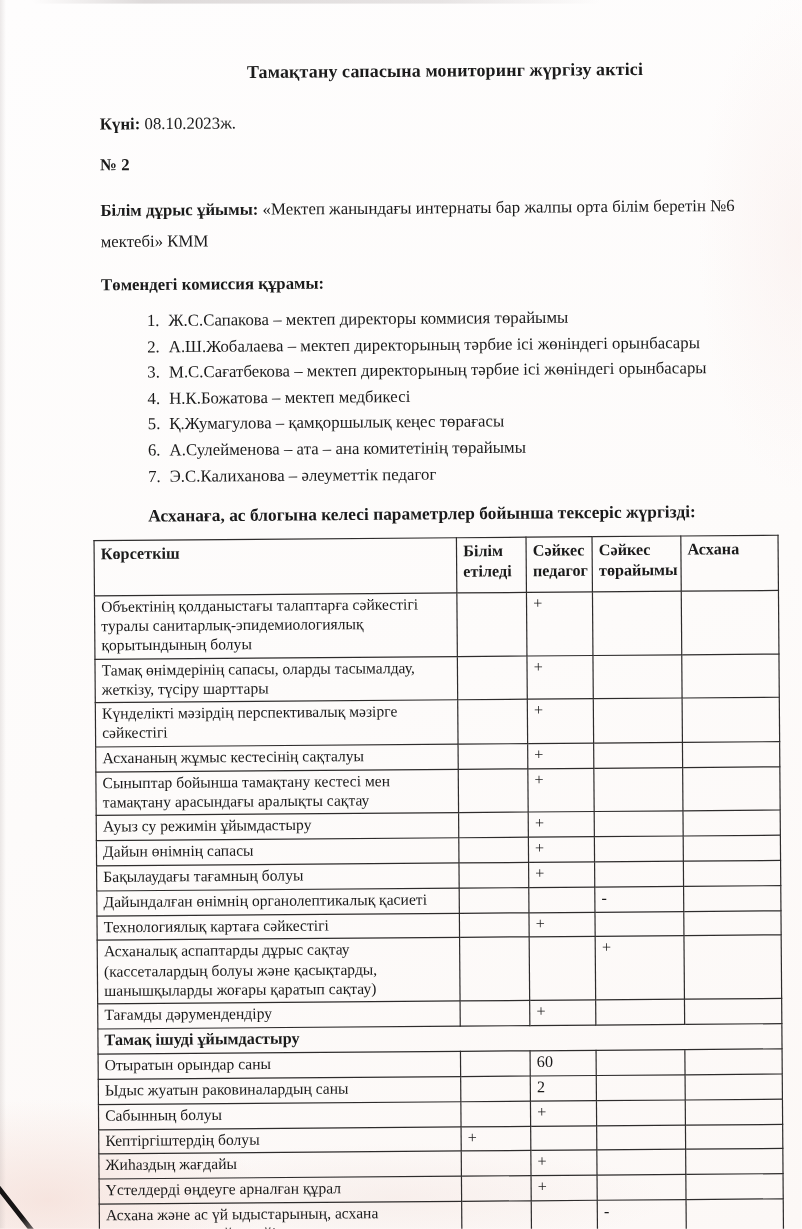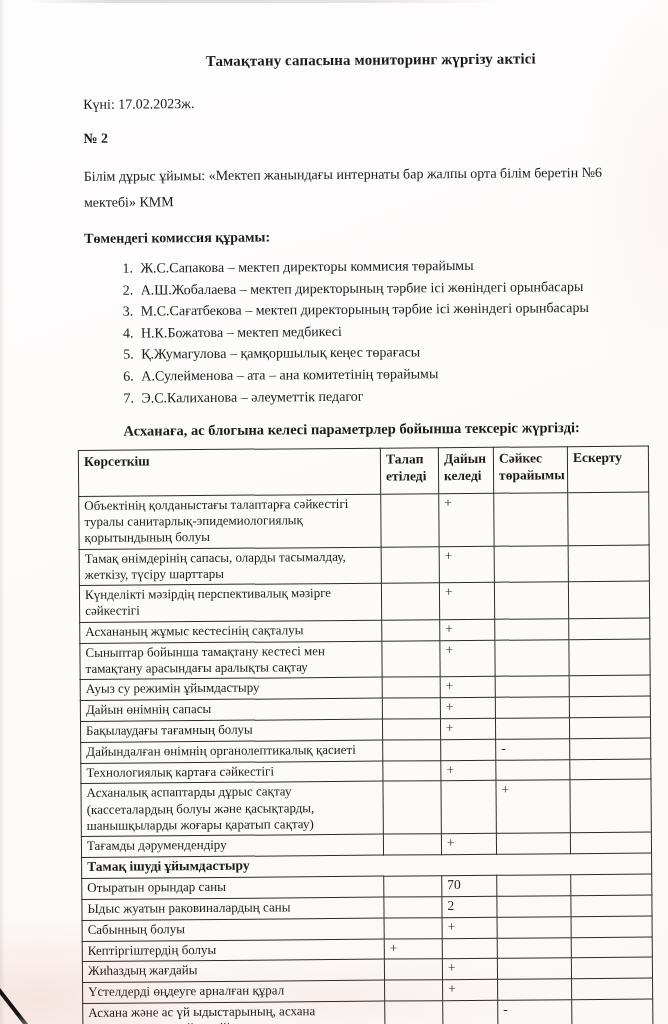--- a/index.html
+++ b/index.html
@@ -49,21 +49,21 @@
     font-weight: bold;
     font-size: 15px;
     line-height: 16px;
     padding-left: 36px;
     letter-spacing: 0.1px;
   }
   .meta-line { font-size: 14px; line-height: 16px; }
   .date-line   { margin-top: 27px; }
   .number-line { margin-top: 18px; font-weight: bold; }
   .org-line    { margin-top: 17px; line-height: 26px; max-width: 534px; }
-  .bold-label  { font-weight: normal; }
+  .bold-label  { font-weight: bold; }
   .commission-heading {
     margin-top: 15px;
     font-weight: bold;
     font-size: 14px; line-height: 16px;
   }
   ol.commission-list {
     margin: 11px 0 0 0;
     padding-left: 52px;
     font-size: 14px;
     line-height: 21.6px;
@@ -112,21 +112,21 @@
 <div class="scan-edge-top"></div>
 <div class="scan-edge-left"></div>
 <div class="pen-streak"></div>
 
 <div class="content">
 
   <div class="doc-title">Тамақтану сапасына мониторинг жүргізу актісі</div>
 
   <div class="meta-line date-line">
     <span class="bold-label">Күні:</span>
-    <span>17.02.2023ж.</span>
+    <span>08.10.2023ж.</span>
   </div>
 
   <div class="meta-line number-line">№ 2</div>
 
   <div class="meta-line org-line">
     <span class="bold-label">Білім дұрыс ұйымы:</span>
     <span>«Мектеп жанындағы интернаты бар жалпы орта білім беретін №6 мектебі» КММ</span>
   </div>
 
   <div class="commission-heading">Төмендегі комиссия құрамы:</div>
@@ -147,24 +147,24 @@
     <colgroup>
       <col style="width:302px">
         <col style="width:58px">
         <col style="width:55px">
         <col style="width:74px">
         <col style="width:81px">
     </colgroup>
     <thead>
       <tr>
         <th>Көрсеткіш</th>
-        <th>Талап етіледі</th>
-        <th>Дайын келеді</th>
+        <th>Білім етіледі</th>
+        <th>Сәйкес педагог</th>
         <th>Сәйкес төрайымы</th>
-        <th>Ескерту</th>
+        <th>Асхана</th>
       </tr>
     </thead>
     <tbody>
         <tr>
           <td class="col-indicator">Объектінің қолданыстағы талаптарға сәйкестігі туралы санитарлық-эпидемиологиялық қорытындының болуы</td>
           <td class="col-mark"></td>
           <td class="col-mark">+</td>
           <td class="col-mark"></td>
           <td class="col-mark"></td>
         </tr>
@@ -244,21 +244,21 @@
           <td class="col-mark">+</td>
           <td class="col-mark"></td>
           <td class="col-mark"></td>
         </tr>
         <tr>
           <td colspan="5" class="section-cell">Тамақ ішуді ұйымдастыру</td>
         </tr>
         <tr>
           <td class="col-indicator">Отыратын орындар саны</td>
           <td class="col-mark"></td>
-          <td class="col-mark">70</td>
+          <td class="col-mark">60</td>
           <td class="col-mark"></td>
           <td class="col-mark"></td>
         </tr>
         <tr>
           <td class="col-indicator">Ыдыс жуатын раковиналардың саны</td>
           <td class="col-mark"></td>
           <td class="col-mark">2</td>
           <td class="col-mark"></td>
           <td class="col-mark"></td>
         </tr>

